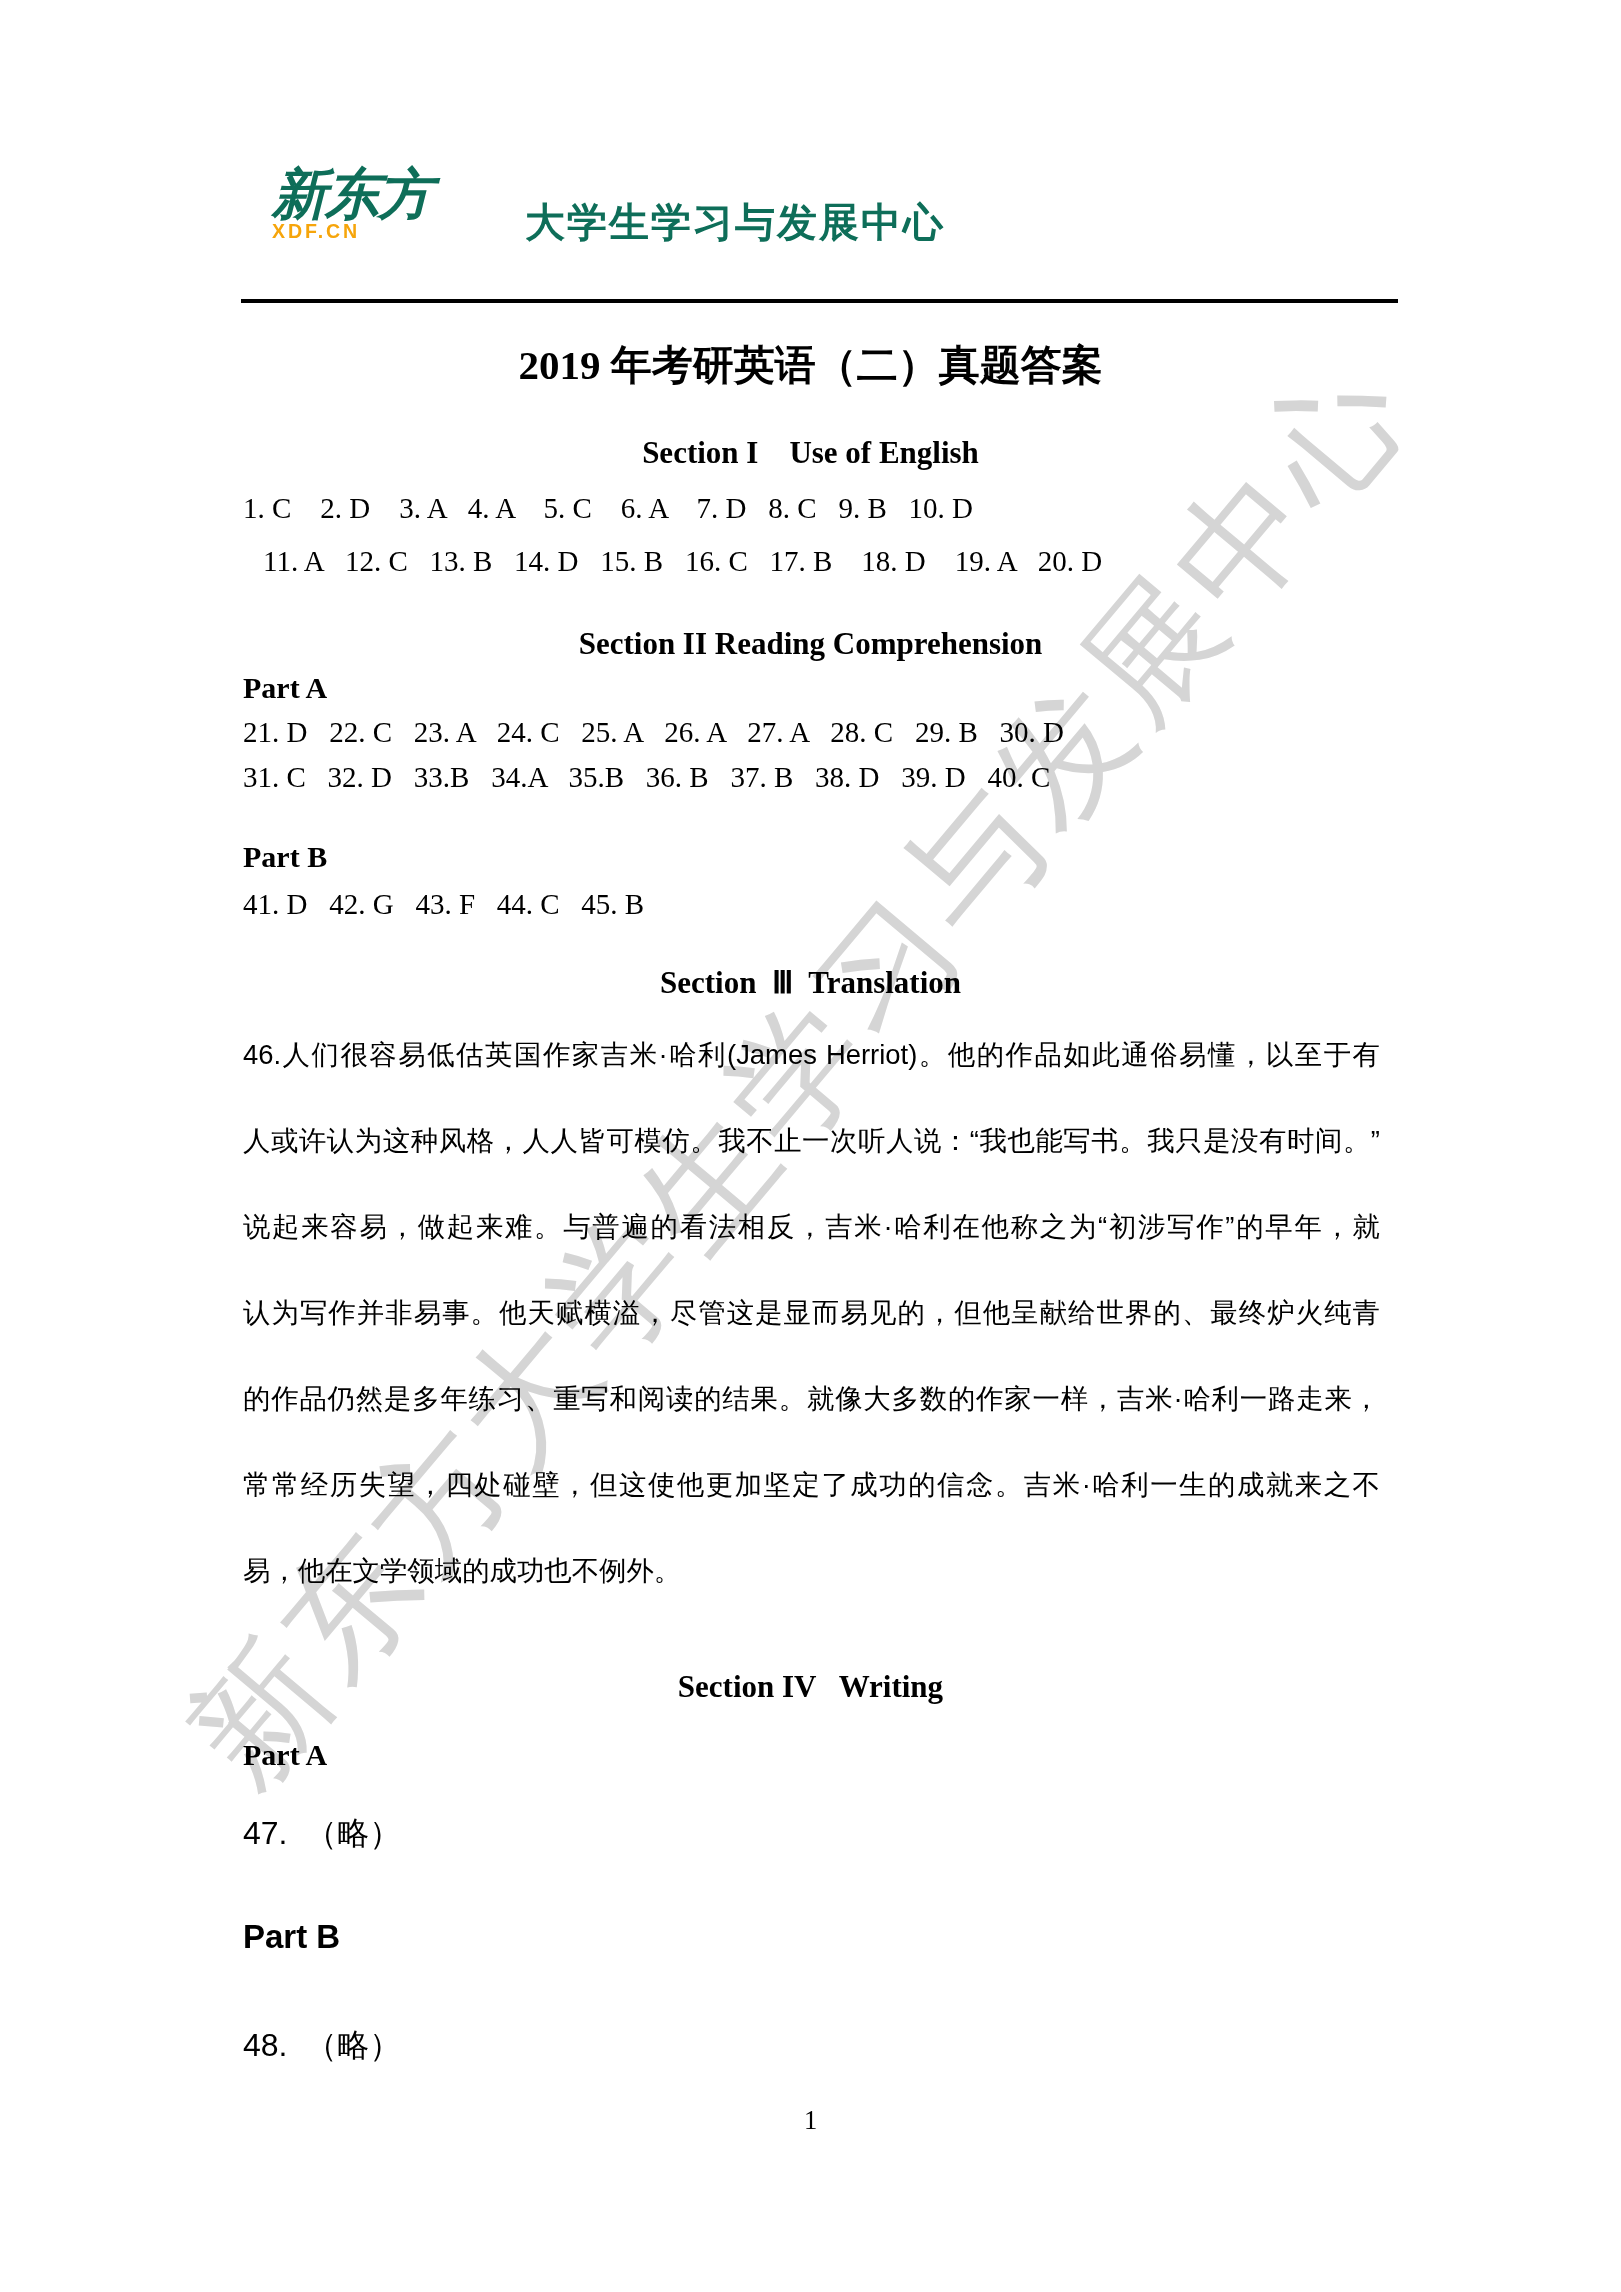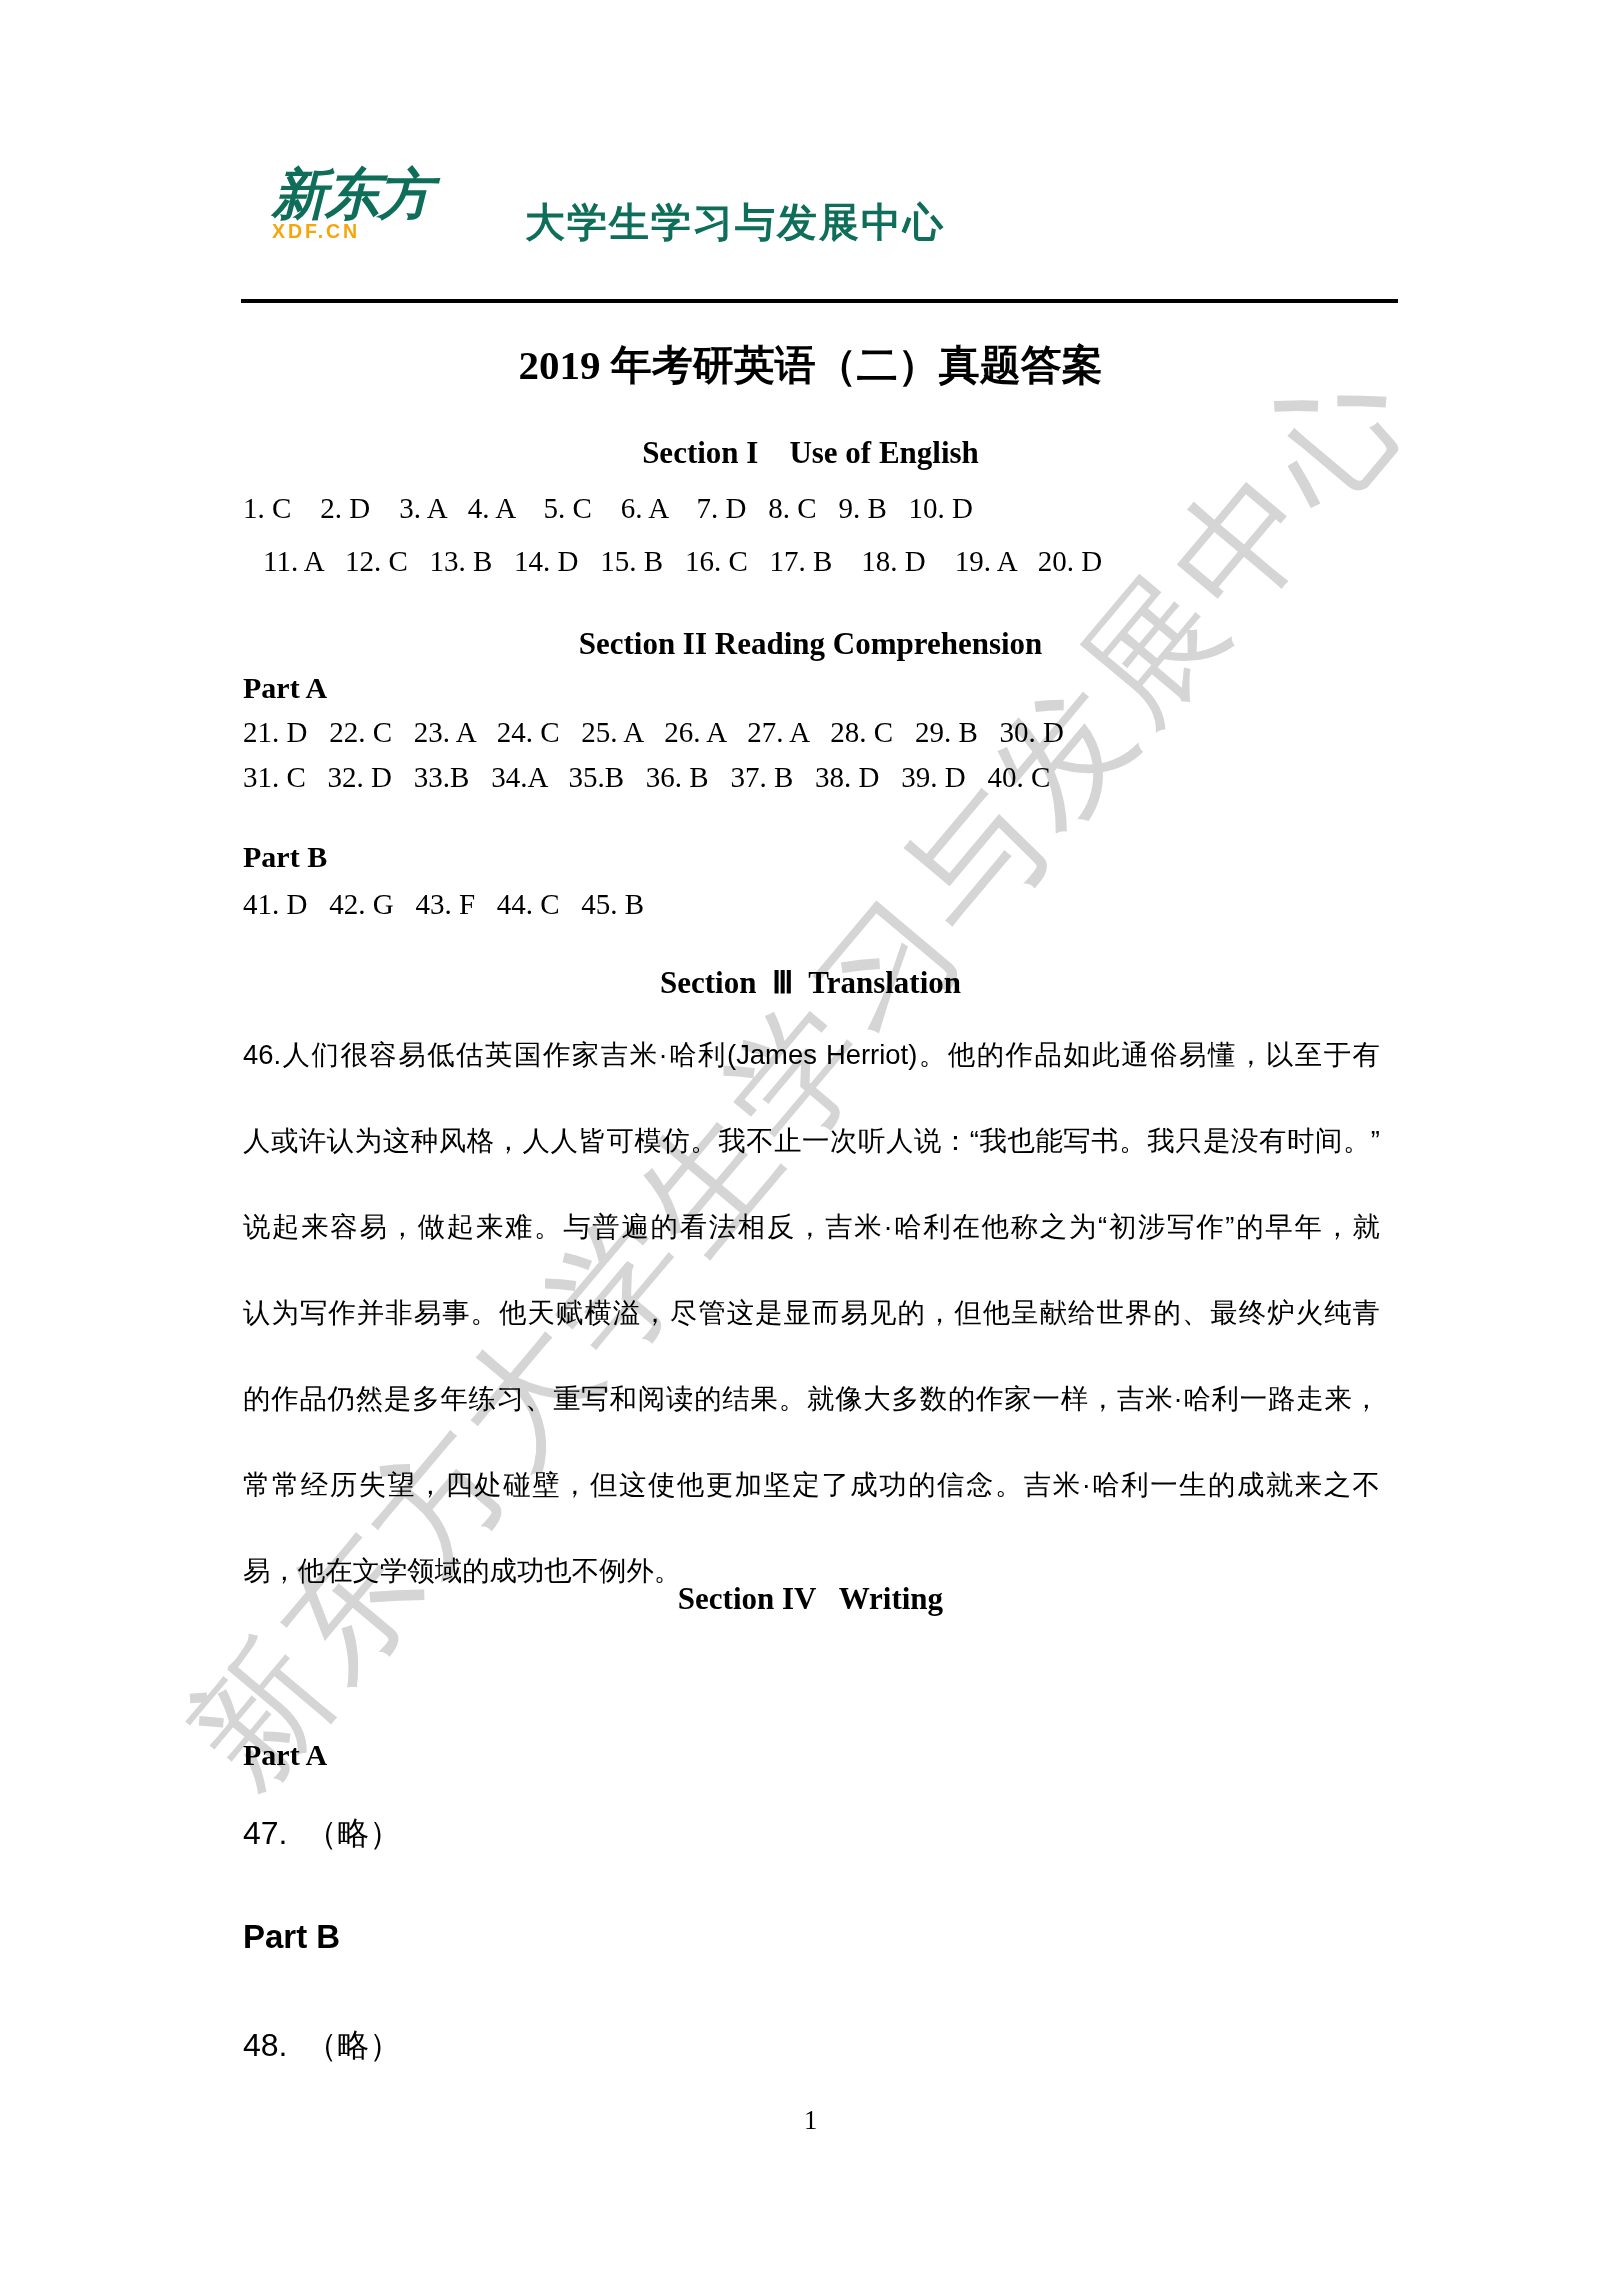--- a/index.html
+++ b/index.html
@@ -58,21 +58,21 @@
   }
   .sec-heading{
     position:absolute;left:0;right:0;
     text-align:center;font-weight:bold;font-size:31px;line-height:1.1;
     white-space:pre-wrap;
     font-family:"Liberation Serif", serif;
   }
   #sec1-h{top:436px;}
   #sec2-h{top:627px;}
   #sec3-h{top:966px;}
-  #sec4-h{top:1582px;}
+  #sec4-h{top:1670px;}
   
   .ans-row{
     position:absolute;left:243px;right:225px;
     font-size:29px;line-height:1.15;
     white-space:pre-wrap;
     font-family:"Liberation Serif", serif;
   }
   #row-1-10 {top:492px;}
   #row-11-20{top:545px;margin-left:20px;}
   #row-21-30{top:716px;}

